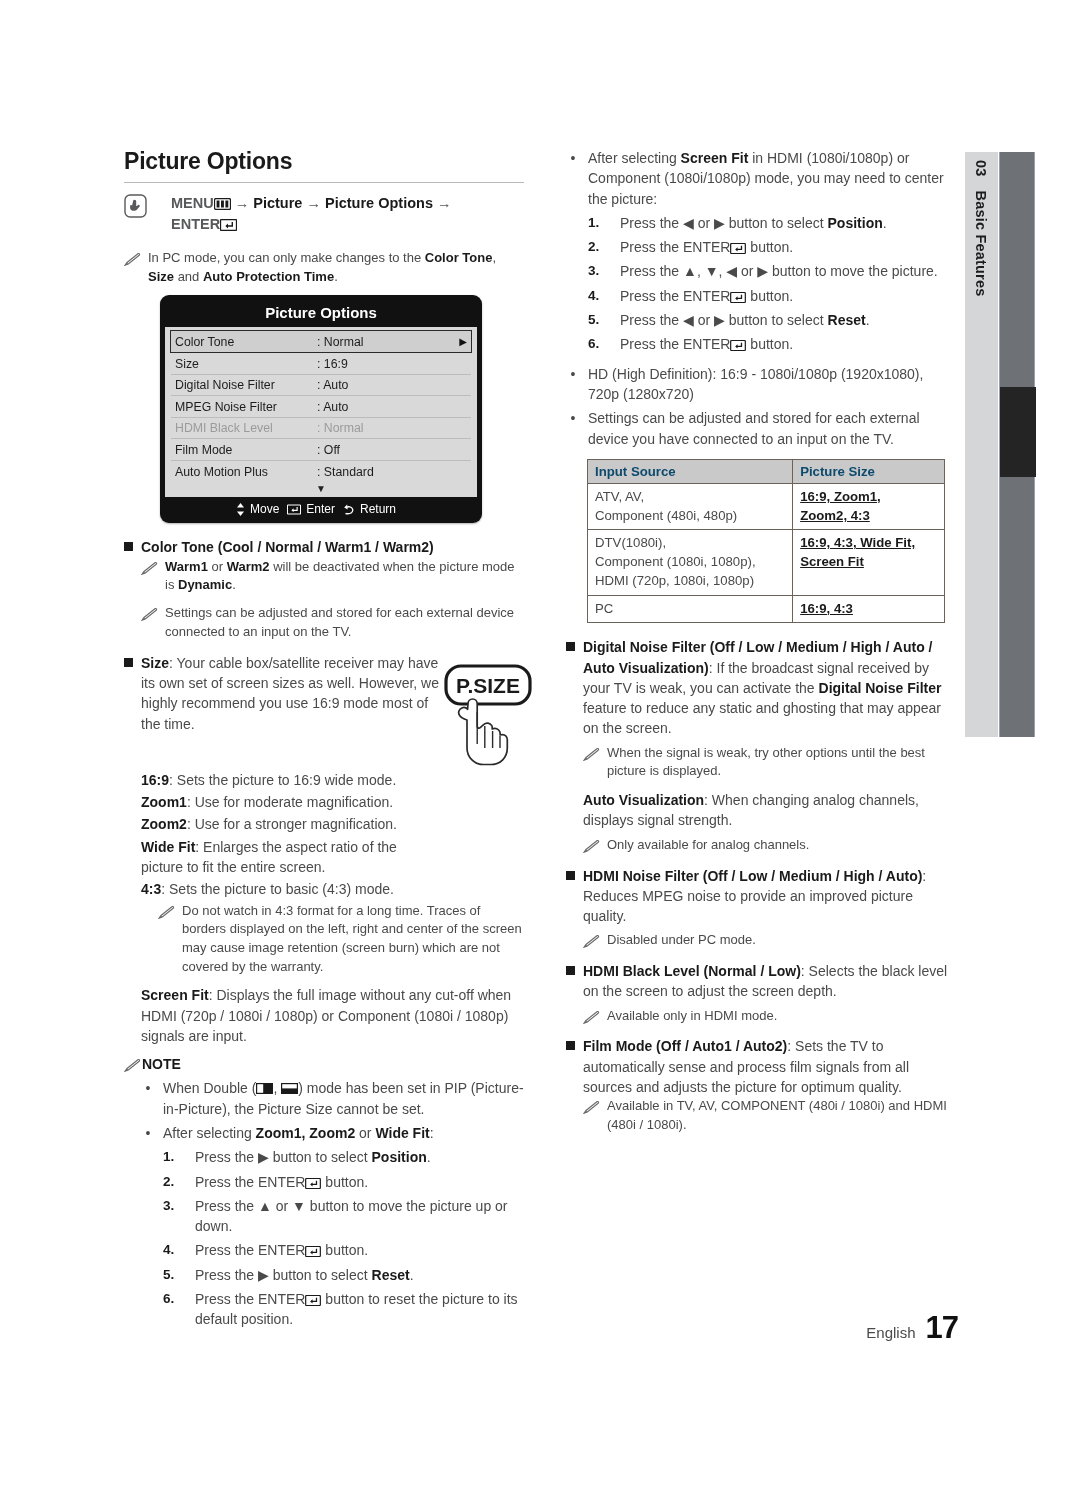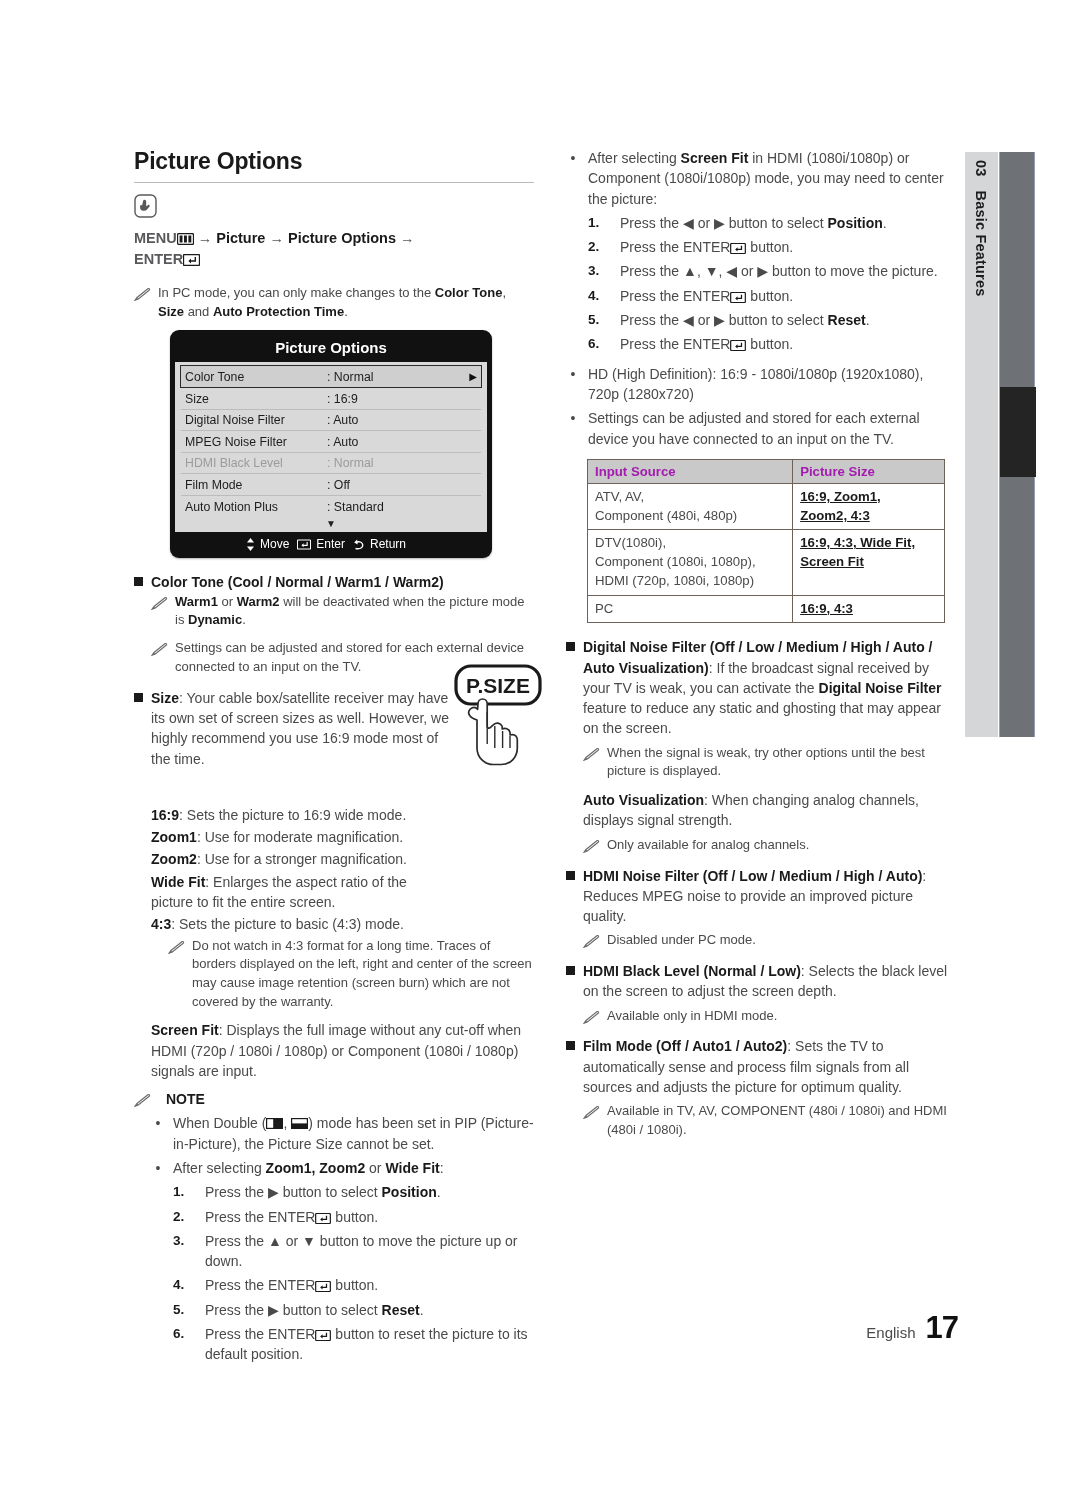--- a/index.html
+++ b/index.html
@@ -30,31 +30,31 @@
   }
   .side-bar {
     position:absolute; left:999px; top:152px; width:36px; height:585px;
     background:#6e7175; border-left:1px solid #9aa0b4; border-right:1px solid #9aa0b4;
   }
   .side-bar-mark {
     position:absolute; left:0; top:235px; width:36px; height:90px; background:#242424;
   }
 
   
-  .col-left  { position:absolute; left:134px; top:148px; width:400px; }
+  .col-left  { position:absolute; left:124px; top:148px; width:400px; }
   .col-right { position:absolute; left:566px; top:148px; width:392px; }
 
   h1.title {
     font-size:23px; font-weight:bold; color:#1a1a1a; margin:0 0 7px 0;
     letter-spacing:-.2px;
   }
   .title-rule { border-bottom:1.5px solid #b9b9b9; margin:0 0 10px 0; }
 
   
-  .menupath { display:flex; gap:10px; margin-bottom:14px;flex-direction:column; }
+  .menupath { display:flex; gap:24px; margin-bottom:14px; }
   .hand-icon {
     flex:0 0 auto; width:23px; height:24px; margin-top:1px;
   }
   .menupath-text {
     font-size:14.5px; font-weight:bold; color:#58595b; line-height:1.45;
   }
   .menupath-text b { color:#1a1a1a; }
   .inline-icon { display:inline-block; vertical-align:-2px; }
 
   
@@ -115,32 +115,32 @@
 
   
   .psize { position:absolute; right:-12px; top:512px; width:96px; height:110px; }
 
   
   table.sizes {
     border-collapse:collapse; width:358px; margin:10px 0 14px 21px;
     font-size:13.2px;
   }
   table.sizes th {
-    background:#c9c9c9; text-align:left; font-weight:bold; color:#a21caf;
+    background:#c9c9c9; text-align:left; font-weight:bold; color:#0c4a6e;
     padding:4px 7px; border:1px solid #6d6258; border-width:1px 1px 1px 1px;
   }
   table.sizes td {
     padding:4px 7px; vertical-align:top; color:#4a4a4a;
     border:1px solid #6d6258;
   }
   table.sizes td.v { font-weight:bold; color:#1a1a1a;text-decoration:underline; }
   table.sizes td div { line-height:1.42; }
 
   
-  .note-head { display:flex; gap:15px; margin:10px 0 6px 0;align-items:center; }
+  .note-head { display:flex; gap:1px; margin:10px 0 6px 0;align-items:center; }
   .note-head .t { font-size:14px; font-weight:bold; color:#1a1a1a; }
 
   
   .footer {
     position:absolute; right:122px; bottom:148px;
     display:flex; align-items:baseline; gap:10px;
   }
   .footer .lang { font-size:15px; color:#4a4a4a; }
   .footer .pg { font-size:31px; font-weight:bold; color:#111; letter-spacing:-1px; }
 
@@ -546,21 +546,21 @@
       </div>
     </div>
 
     <div class="sqrow">
       <div class="sq"></div>
       <div class="body">
         <b>Film Mode (Off / Auto1 / Auto2)</b><span>: Sets the TV to automatically sense and process film signals from all sources and adjusts the picture for optimum quality.</span>
       </div>
     </div>
     <div class="indent">
-      <div class="noterow" style="margin-top:5px">
+      <div class="noterow" style="">
         <svg class="pencil" viewBox="0 0 17 13">
             <path d="M1 12.2 4.3 11 15.2 2.2c.5-.4.6-1 .2-1.4-.4-.5-1-.5-1.5-.1L3 9.5z" fill="none" stroke="#6a6a6a" stroke-width="1.1"></path>
             <path d="M3 9.5 4.3 11 1 12.2z" fill="#6a6a6a"></path>
           </svg>
         <div class="body">Available in TV, AV, COMPONENT (480i / 1080i) and HDMI (480i / 1080i).</div>
       </div>
     </div>
   </div>
 
   <div class="footer">

